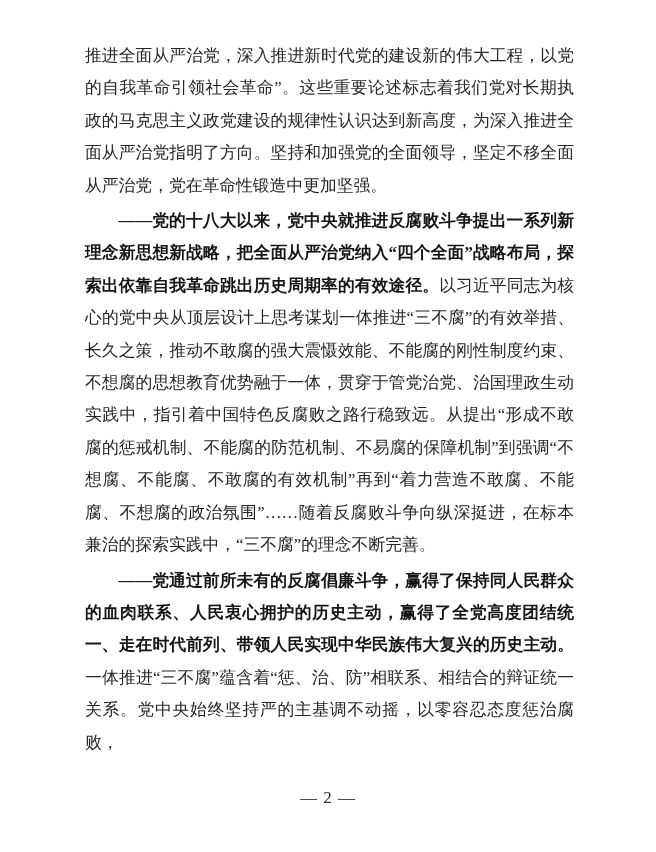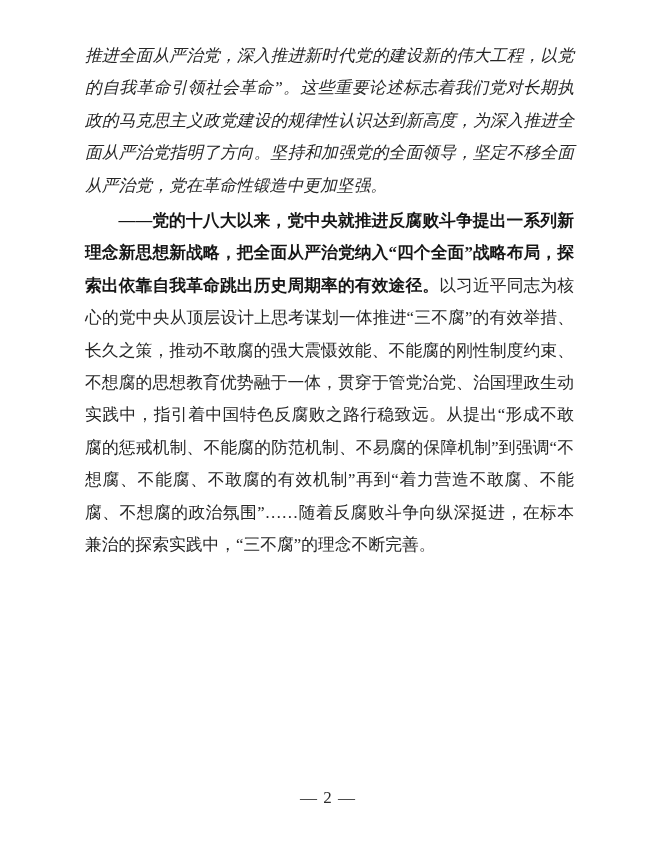--- a/index.html
+++ b/index.html
@@ -31,21 +31,20 @@
     line-height: 32.4px;
     text-align: justify;
     text-justify: inter-ideograph;
   }
   .para {
     margin: 0 0 3px 0;
     text-indent: 2em;
   }
   .para.no-indent {
     text-indent: 0;
-    font-style: italic;
   }
   .seg-bold {
     font-weight: 700;
     color: #161616;
   }
   .seg-normal {
     font-weight: 400;
   }
   .page-number {
     position: absolute;
@@ -58,15 +57,16 @@
     letter-spacing: 1px;
   }
 </style>
 </head>
 <body>
 
 <div class="page">
   <div class="content">
     <p class="para no-indent"><span class="seg-normal">推进全面从严治党，深入推进新时代党的建设新的伟大工程，以党的自我革命引领社会革命”。这些重要论述标志着我们党对长期执政的马克思主义政党建设的规律性认识达到新高度，为深入推进全面从严治党指明了方向。坚持和加强党的全面领导，坚定不移全面从严治党，党在革命性锻造中更加坚强。</span></p>
     <p class="para"><span class="seg-bold">——党的十八大以来，党中央就推进反腐败斗争提出一系列新理念新思想新战略，把全面从严治党纳入“四个全面”战略布局，探索出依靠自我革命跳出历史周期率的有效途径。</span><span class="seg-normal">以习近平同志为核心的党中央从顶层设计上思考谋划一体推进“三不腐”的有效举措、长久之策，推动不敢腐的强大震慑效能、不能腐的刚性制度约束、不想腐的思想教育优势融于一体，贯穿于管党治党、治国理政生动实践中，指引着中国特色反腐败之路行稳致远。从提出“形成不敢腐的惩戒机制、不能腐的防范机制、不易腐的保障机制”到强调“不想腐、不能腐、不敢腐的有效机制”再到“着力营造不敢腐、不能腐、不想腐的政治氛围”……随着反腐败斗争向纵深挺进，在标本兼治的探索实践中，“三不腐”的理念不断完善。</span></p>
+    <p class="para"><span class="seg-bold">——党通过前所未有的反腐倡廉斗争，赢得了保持同人民群众的血肉联系、人民衷心拥护的历史主动，赢得了全党高度团结统一、走在时代前列、带领人民实现中华民族伟大复兴的历史主动。</span><span class="seg-normal">一体推进“三不腐”蕴含着“惩、治、防”相联系、相结合的辩证统一关系。党中央始终坚持严的主基调不动摇，以零容忍态度惩治腐败，</span></p>
   </div>
   <div class="page-number">— 2 —</div>
 </div>
 
 </body></html>

